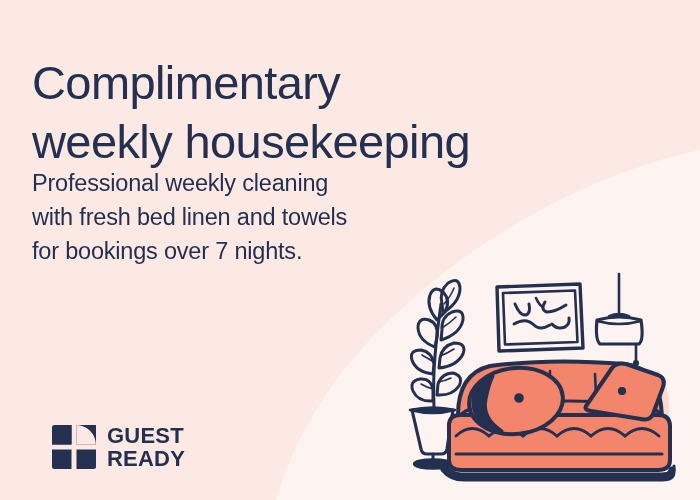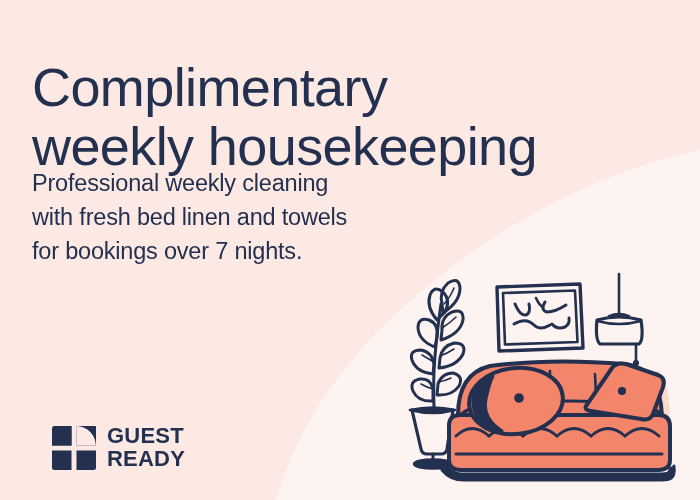--- a/index.html
+++ b/index.html
@@ -24,21 +24,21 @@
     height: 500px;
     pointer-events: none;
   }
   
   #headline {
     position: absolute;
     left: 32px;
     top: 22px;
     width: 600px;
     color: #24304f;
-    font-size: 54px;
+    font-size: 47px;
     line-height: 59px;
     font-weight: 400;
     letter-spacing: -0.6px;
     white-space: pre-line;
   }
   #subhead {
     position: absolute;
     left: 32px;
     top: 158px;
     width: 420px;
@@ -49,21 +49,21 @@
     letter-spacing: -0.2px;
     white-space: pre-line;
     margin-top: 8px;
   }
   
   #logo {
     position: absolute;
     left: 32px;
     top: 425px;
     display: flex;
-    align-items: center;
+    align-items: flex-start;
     gap: 11px;
     padding-left: 20px;
   }
   #logo-mark { display: block; }
   #logo-wordmark {
     color: #24304f;
     font-size: 22px;
     line-height: 22.5px;
     font-weight: 700;
     letter-spacing: 0.2px;

